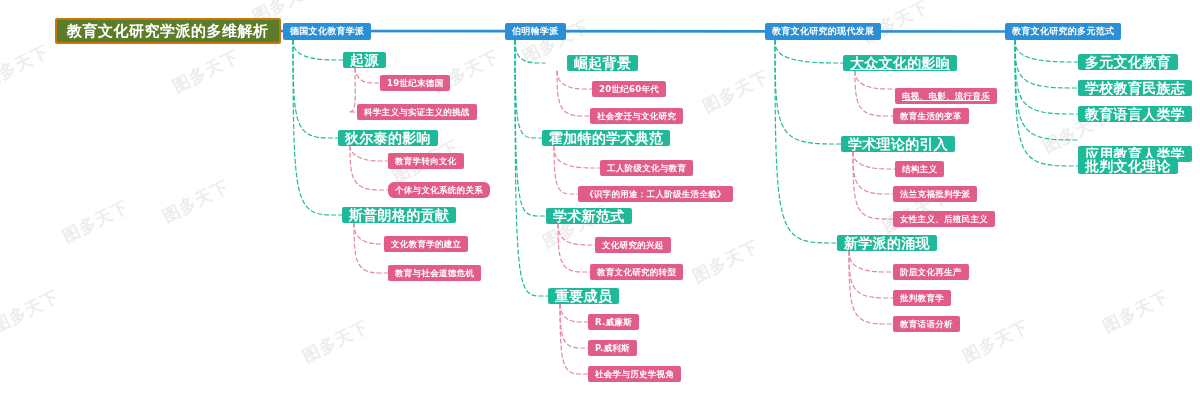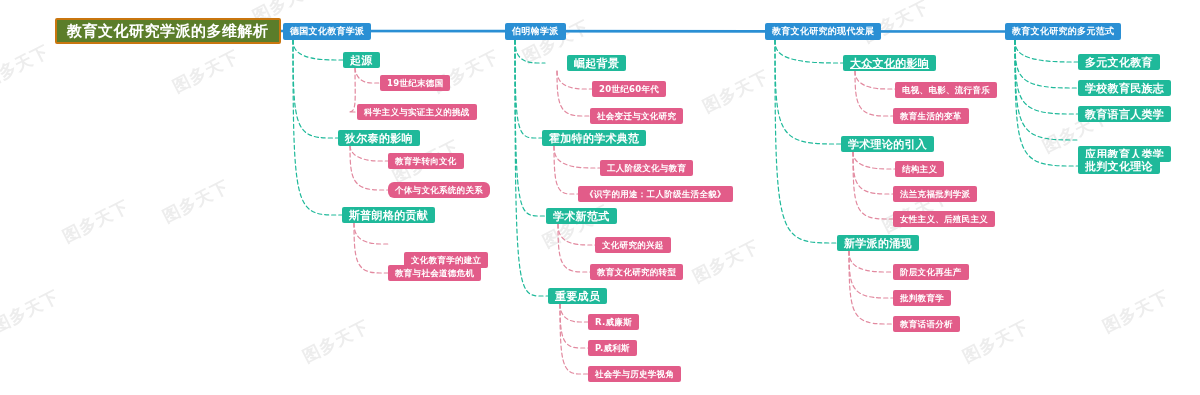--- a/index.html
+++ b/index.html
@@ -57,21 +57,21 @@
     font-size:9px;
     font-weight:700;
     padding:0 7px;
     height:17px;
     border-radius:2px;
     letter-spacing:.3px;
   }
   .node-l2{
     background:#1fb99a;
     color:#ffffff;
-    font-size:11px;
+    font-size:14px;
     font-weight:700;
     padding:0 7px;
     height:16px;
     border-radius:2px;
     letter-spacing:.3px;
   }
   .node-l3{
     background:#e25c89;
     color:#ffffff;
     font-size:8.5px;
@@ -153,39 +153,39 @@
   <div id="nodes">
       <div class="node node-root" style="left: 55px; top: 18px;">教育文化研究学派的多维解析</div>
       <div class="node node-l1" style="left: 283px; top: 23px;">德国文化教育学派</div>
       <div class="node node-l2" style="left: 343px; top: 52px;">起源</div>
       <div class="node node-l3" style="left: 380px; top: 75px;">19世纪末德国</div>
       <div class="node node-l3" style="left: 357px; top: 104px;">科学主义与实证主义的挑战</div>
       <div class="node node-l2" style="left: 338px; top: 130px;">狄尔泰的影响</div>
       <div class="node node-l3" style="left: 388px; top: 153px;">教育学转向文化</div>
       <div class="node node-l3" style="left: 388px; top: 182px; border-radius: 6px;">个体与文化系统的关系</div>
       <div class="node node-l2" style="left: 342px; top: 207px;">斯普朗格的贡献</div>
-      <div class="node node-l3" style="left: 404px; top: 236px; margin-top: 16px;">文化教育学的建立</div>
+      <div class="node node-l3" style="left: 384px; top: 236px;">文化教育学的建立</div>
       <div class="node node-l3" style="left: 388px; top: 265px;">教育与社会道德危机</div>
       <div class="node node-l1" style="left: 505px; top: 23px;">伯明翰学派</div>
       <div class="node node-l2" style="left: 567px; top: 55px;">崛起背景</div>
       <div class="node node-l3" style="left: 592px; top: 81px;">20世纪60年代</div>
       <div class="node node-l3" style="left: 590px; top: 108px;">社会变迁与文化研究</div>
       <div class="node node-l2" style="left: 542px; top: 130px;">霍加特的学术典范</div>
       <div class="node node-l3" style="left: 600px; top: 160px;">工人阶级文化与教育</div>
       <div class="node node-l3" style="left: 578px; top: 186px;">《识字的用途：工人阶级生活全貌》</div>
       <div class="node node-l2" style="left: 546px; top: 208px;">学术新范式</div>
       <div class="node node-l3" style="left: 595px; top: 237px;">文化研究的兴起</div>
       <div class="node node-l3" style="left: 590px; top: 264px;">教育文化研究的转型</div>
       <div class="node node-l2" style="left: 548px; top: 288px;">重要成员</div>
       <div class="node node-l3" style="left: 588px; top: 314px;">R.威廉斯</div>
       <div class="node node-l3" style="left: 588px; top: 340px;">P.威利斯</div>
       <div class="node node-l3" style="left: 588px; top: 366px;">社会学与历史学视角</div>
       <div class="node node-l1" style="left: 765px; top: 23px; text-align: center;">教育文化研究的现代发展</div>
       <div class="node node-l2" style="left: 843px; top: 55px; text-decoration: underline;">大众文化的影响</div>
-      <div class="node node-l3" style="left: 895px; top: 82px;">电视、电影、流行音乐</div>
+      <div class="node node-l3" style="left: 895px; top: 88px; text-decoration: underline;">电视、电影、流行音乐</div>
       <div class="node node-l3" style="left: 893px; top: 108px;">教育生活的变革</div>
       <div class="node node-l2" style="left: 841px; top: 136px;">学术理论的引入</div>
       <div class="node node-l3" style="left: 895px; top: 161px;">结构主义</div>
       <div class="node node-l3" style="left: 893px; top: 186px;">法兰克福批判学派</div>
       <div class="node node-l3" style="left: 893px; top: 211px;">女性主义、后殖民主义</div>
       <div class="node node-l2" style="left: 837px; top: 235px;">新学派的涌现</div>
       <div class="node node-l3" style="left: 893px; top: 264px;">阶层文化再生产</div>
       <div class="node node-l3" style="left: 893px; top: 290px;">批判教育学</div>
       <div class="node node-l3" style="left: 893px; top: 316px;">教育话语分析</div>
       <div class="node node-l1" style="left: 1005px; top: 23px;">教育文化研究的多元范式</div>

